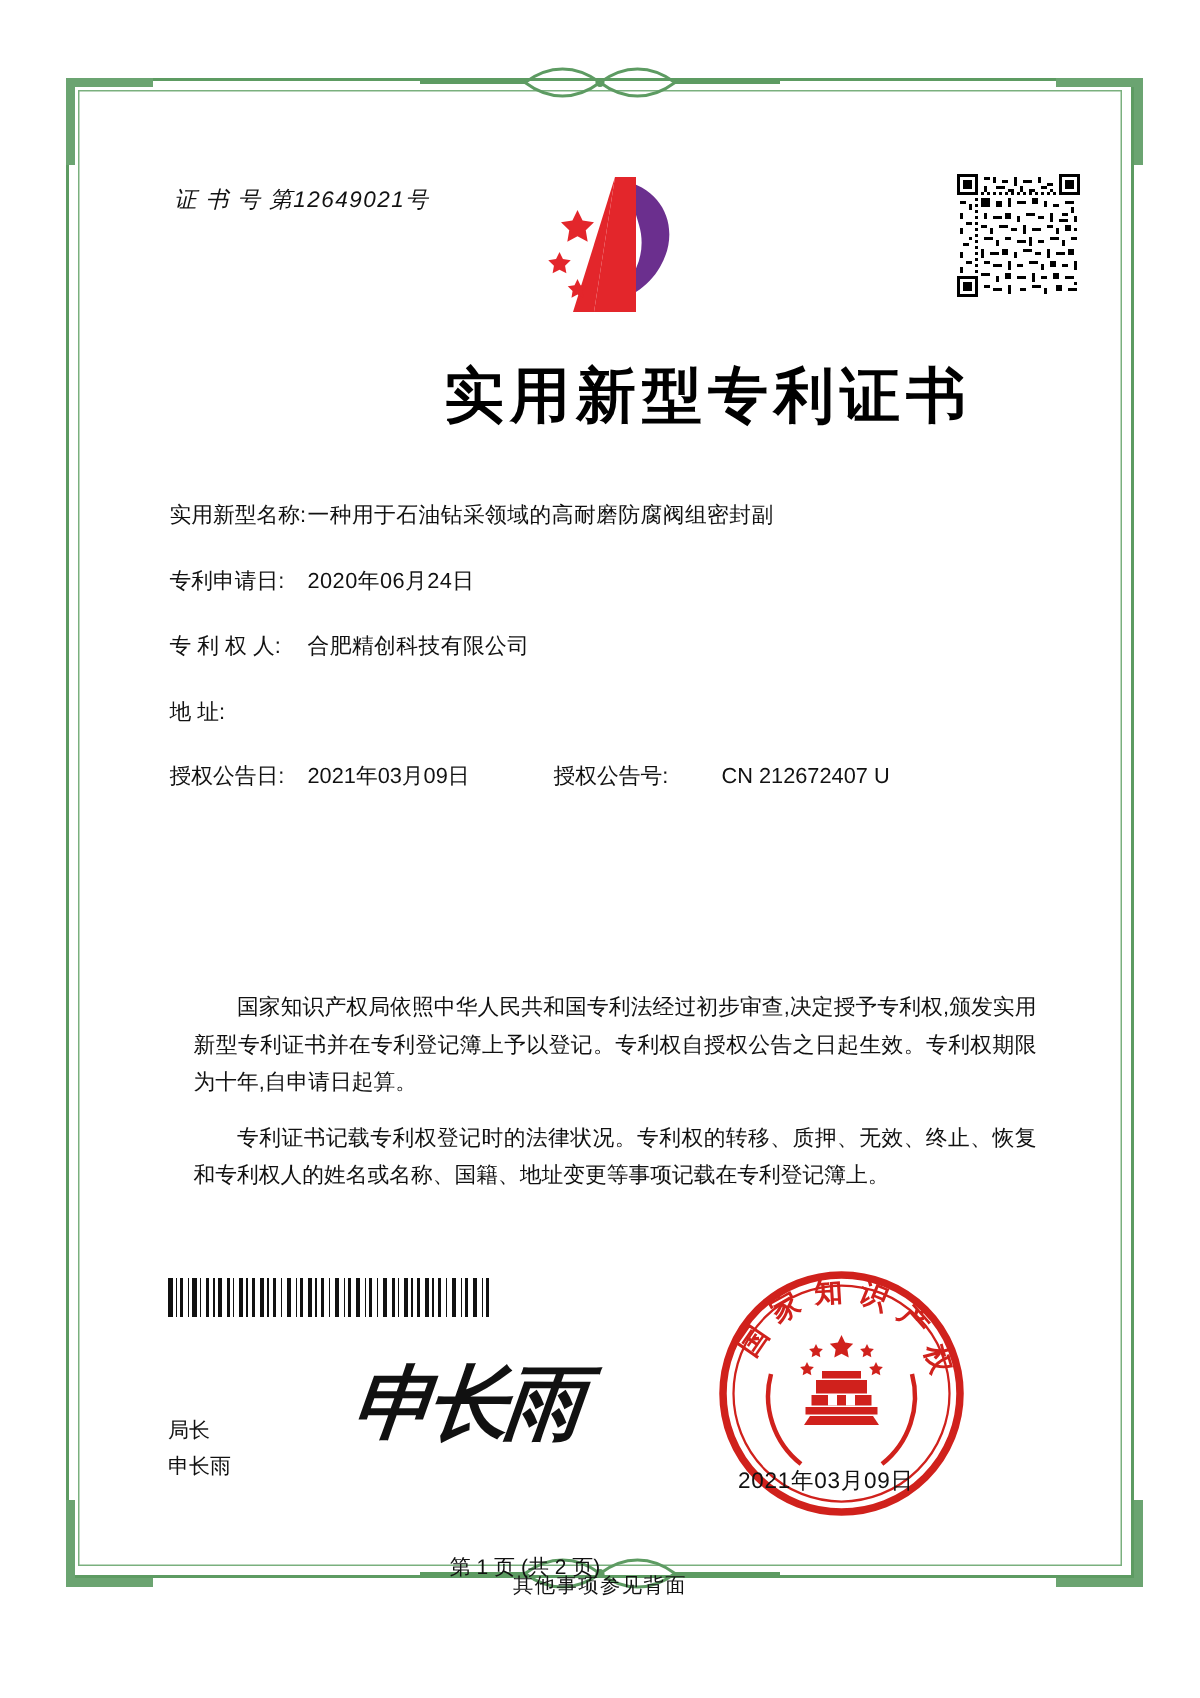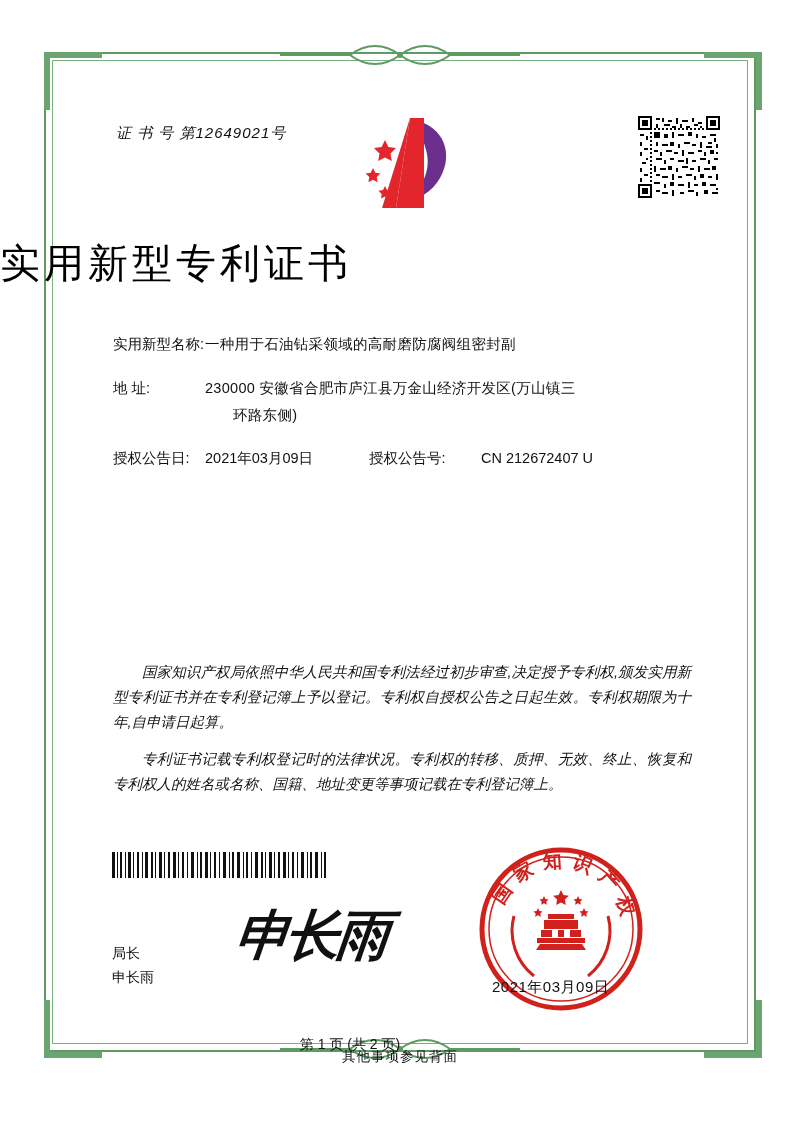--- a/index.html
+++ b/index.html
@@ -87,40 +87,40 @@
     width: 82px;
     height: 82px;
   }
 
   
   .title {
     position: absolute;
     left: 0;
     top: 236px;
     width: 648px;
-    text-align: left;
+    text-align: right;
     font-size: 40px;
-    font-weight: normal;
+    font-weight: bold;
     letter-spacing: 4px;
     color: #000;
   }
 
   
   .fields {
     position: absolute;
     left: 113px;
     top: 334px;
     width: 580px;
     font-size: 14.5px;
     line-height: 21px;
     color: #111;
   }
   .frow {
     display: flex;
-    align-items: flex-start;
+    align-items: center;
     margin-bottom: 22.5px;
   }
   .flabel {
     width: 92px;
     flex: 0 0 92px;
     white-space: nowrap;
     letter-spacing: 0px;
   }
   .fvalue {
     flex: 1;
@@ -143,23 +143,22 @@
     position: absolute;
     left: 113px;
     top: 660px;
     width: 578px;
     font-size: 14.5px;
     line-height: 25px;
     color: #111;
     text-align: justify;
   }
   .paras p {
-    margin: 0 0 12px 0;
+    margin: 0 0 12px 16px;
     text-indent: 29px;
-    font-style: italic;
   }
 
   
   .barcode {
     position: absolute;
     left: 112px;
     top: 852px;
     width: 214px;
     height: 26px;
   }
@@ -304,28 +303,32 @@
 
 <div class="fields">
 
   <div class="frow">
     <div class="flabel">实用新型名称:</div>
     <div class="fvalue">一种用于石油钻采领域的高耐磨防腐阀组密封副</div>
   </div>
 
 
 
-
+  <div class="frow">
+    <div class="flabel">专利申请日:</div>
+    <div class="fvalue">2020年06月24日</div>
+  </div>
+
+  <div class="frow">
+    <div class="flabel">专 利 权 人:</div>
+    <div class="fvalue">合肥精创科技有限公司</div>
+  </div>
 
   <div class="frow">
     <div class="flabel">地        址:</div>
-    <div class="fvalue">
-      <span>230000 安徽省合肥市庐江县万金山经济开发区(万山镇三</span>
-      <span class="l2">环路东侧)</span>
-    </div>
   </div>
 
   <div class="frow pub">
     <div class="flabel">授权公告日:</div>
     <div>2021年03月09日</div>
     <div class="pub-label2">授权公告号:</div>
     <div>CN 212672407 U</div>
   </div>
 
 </div>

